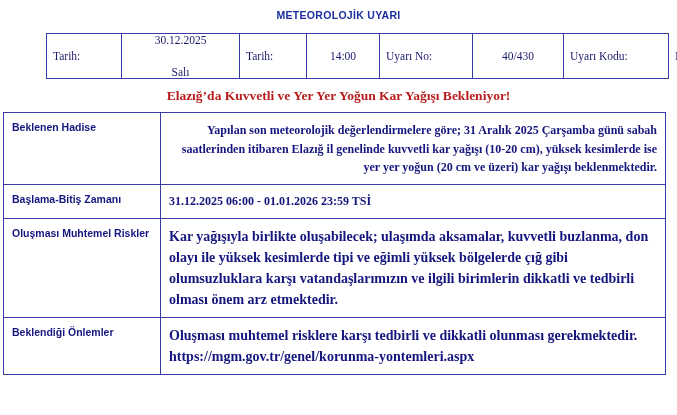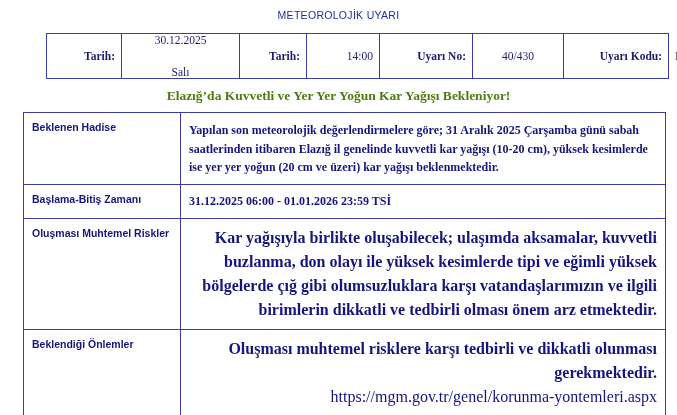--- a/index.html
+++ b/index.html
@@ -18,21 +18,21 @@
     position: relative;
     width: 677px;
     height: 415px;
     box-sizing: border-box;
     padding: 0;
   }
   .doc-title {
     text-align: center;
     color: #1b2ea0;
     font-family: "Liberation Sans", sans-serif;
-    font-weight: normal;
+    font-weight: bold;
     font-size: 10.5px;
     letter-spacing: 0.3px;
     margin: 9px 0 0 0;
   }
   
   .hdr-wrap {
     margin: 12px 46px 0 46px;
   }
   table.hdr {
     border-collapse: collapse;
@@ -41,52 +41,52 @@
   }
   table.hdr td {
     border: 1px solid #3a3aa8;
     height: 33px;
     vertical-align: middle;
     padding: 0 6px;
     font-size: 11.5px;
     color: #1b1b6e;
   }
   .lbl {
-    font-weight: bold;
-    text-align: right;
+    font-weight: normal;
+    text-align: left;
     color: #13137a;
     font-size: 11.5px;
   }
   .val {
     text-align: center;
     color: #151580;
   }
   .val .l1 { display: block; line-height: 1.05; }
   .val .l2 { display: block; line-height: 1.05; margin-top: 20px; }
   .c-tarih-l { width: 62px; }
   .c-tarih-v { width: 105px; }
   .c-saat-l  { width: 54px; }
-  .c-saat-v  { width: 60px; text-align: right; }
+  .c-saat-v  { width: 60px; }
   .c-uyari-l { width: 80px; }
   .c-uyari-v { width: 78px; }
   .c-kod-l   { width: 92px; }
 
   
   .headline {
     text-align: center;
-    color: #4d7c0f;
+    color: #b91c1c;
     font-family: "Liberation Serif", serif;
     font-weight: bold;
     font-size: 13.5px;
     margin: 9px 0 8px 0;
   }
 
   
   .main-wrap {
-    margin: 0 11px 0 23px;
+    margin: 0 11px 0 3px;
   }
   table.main {
     border-collapse: collapse;
     width: 100%;
     table-layout: fixed;
   }
   table.main td {
     border: 1px solid #3a3aa8;
     vertical-align: top;
     padding: 7px 8px 7px 8px;
@@ -101,29 +101,28 @@
     line-height: 1.35;
   }
   td.v {
     font-family: "Liberation Serif", serif;
     font-weight: bold;
     font-size: 12px;
     line-height: 1.55;
     color: #15157e;
   }
   td.v.small {
-    font-size: 16px;
+    font-size: 14px;
     line-height: 1.5;
-    text-align: right;
   }
-  .row-hadise td.v { padding-top: 8px; }
+  .row-hadise td.v { padding-top: 8px; text-align: right; }
   .link {
     color: #15157e;
     text-decoration: none;
-    font-weight: normal;
+    font-weight: bold;
   }
 </style>
 </head>
 <body>
 
 <div class="page">
 
   <div class="doc-title">METEOROLOJİK UYARI</div>
 
   <div class="hdr-wrap">

